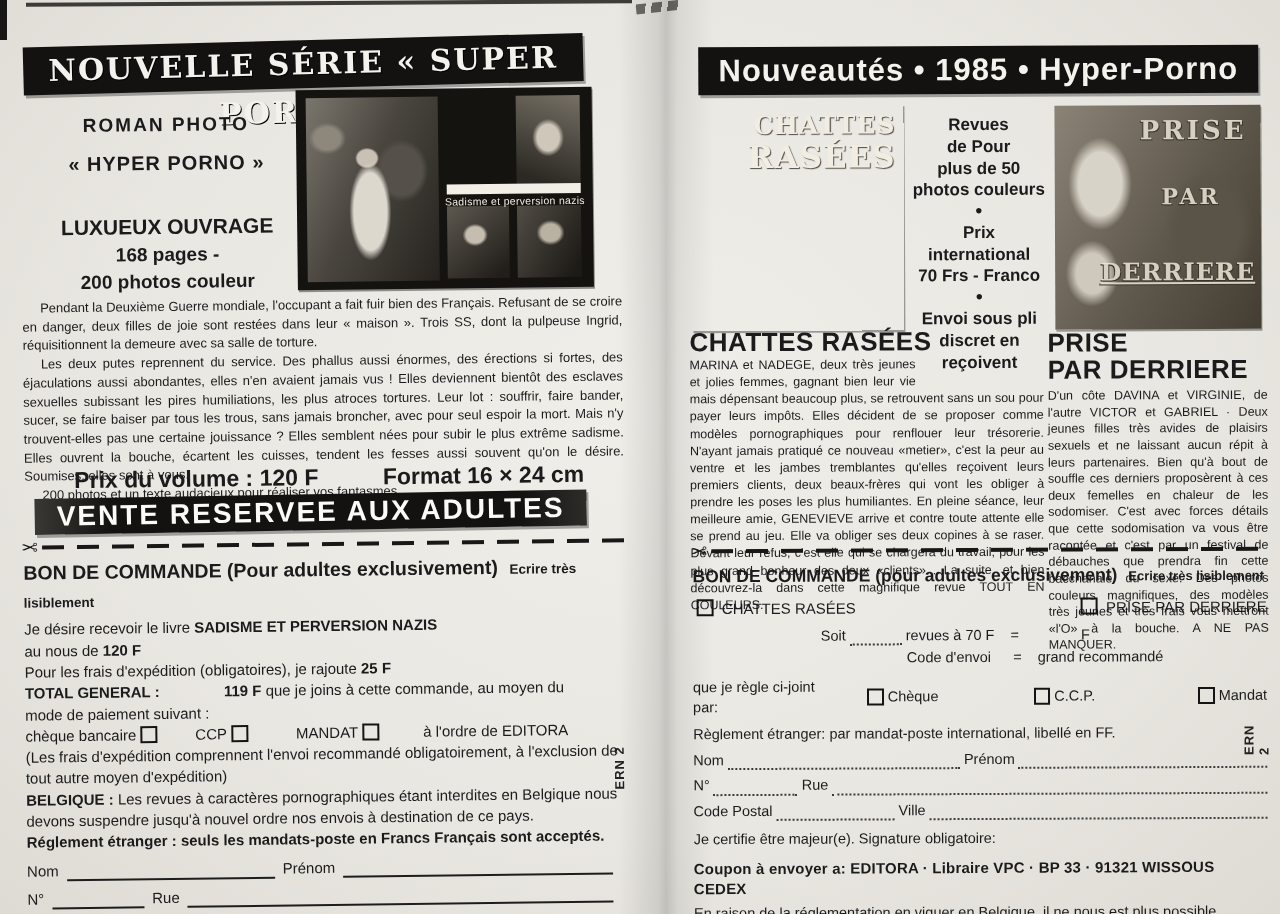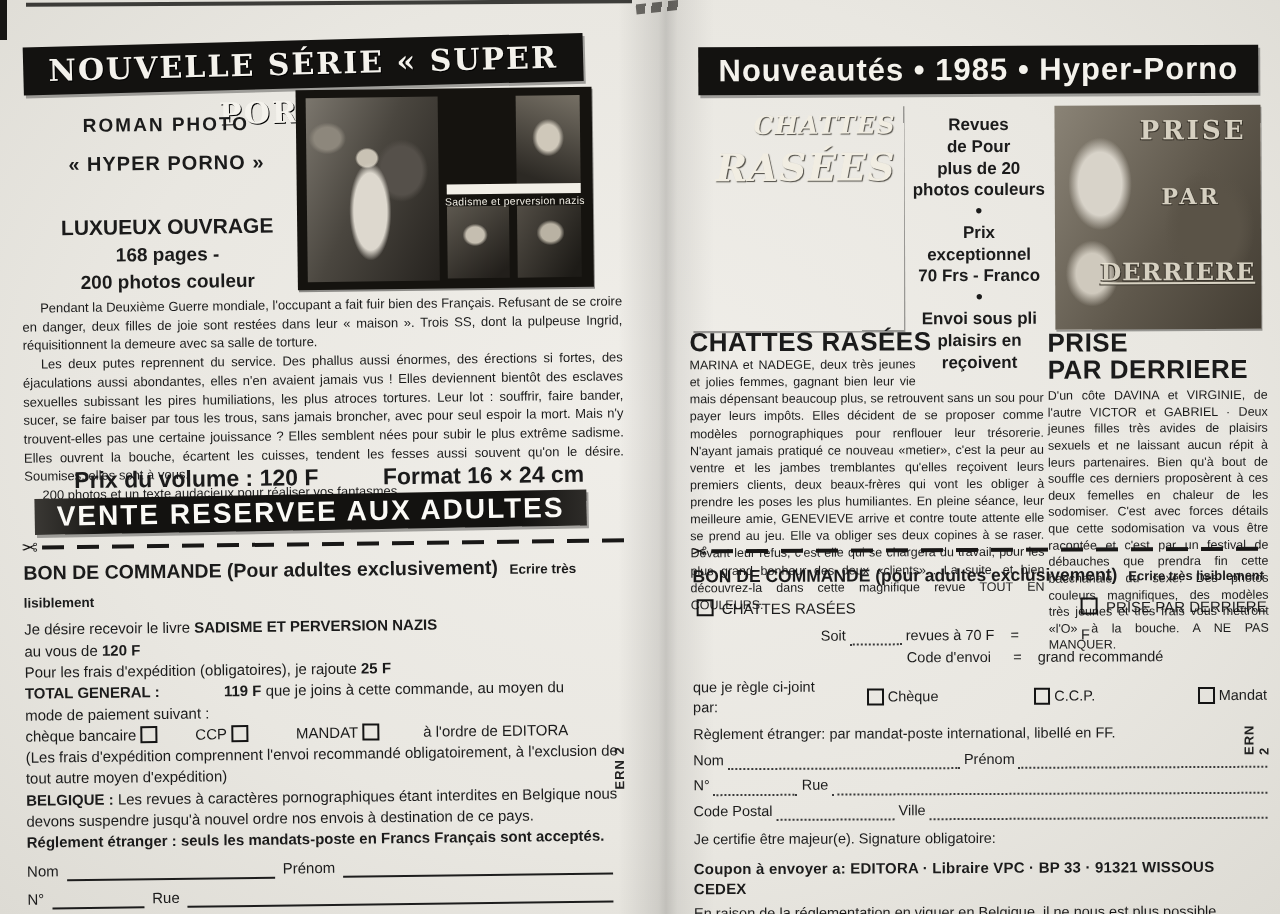--- a/index.html
+++ b/index.html
@@ -121,24 +121,24 @@
   
   .cover{position:absolute;box-shadow:1px 2px 0 rgba(0,0,0,.35);}
   .cover-cr{left:5px;top:78px;width:212px;height:226px;
     background:
       radial-gradient(ellipse 60px 50px at 26% 38%, #bdb6a8 0 45%, transparent 68%),
       radial-gradient(ellipse 70px 44px at 66% 62%, #8d8578 0 50%, transparent 72%),
       radial-gradient(ellipse 90px 60px at 55% 88%, #d6d0c4 0 45%, transparent 70%),
       linear-gradient(180deg,#b9b3a6 0%, #9a938627 30%, #6e6ờ 0%, #6e675c 70%, #4b463d 100%),
       linear-gradient(180deg,#c2bcb0 0%, #857e71 55%, #574f44 100%);}
   .cover-cr .t1,.cover-cr .t2{
-    position:absolute;right:8px;color:#f1ede2;font-family:"DejaVu Serif", serif;font-style:italic;font-weight:bold;
+    position:absolute;right:8px;color:#f1ede2;font-family:"DejaVu Serif", serif;font-weight:bold;
     text-shadow:1px 1px 1px rgba(40,38,30,.8);letter-spacing:1px;}
   .cover-cr .t1{top:6px;font-size:25px;}
-  .cover-cr .t2{top:40px;font-size:38px;}
+  .cover-cr .t2{top:34px;font-size:31px;}
   .cover-pd{left:368px;top:80px;width:206px;height:224px;
     background:
       radial-gradient(ellipse 48px 70px at 22% 35%, #d8d3c9 0 45%, transparent 66%),
       radial-gradient(ellipse 40px 50px at 18% 75%, #cfc9bd 0 40%, transparent 66%),
       radial-gradient(ellipse 60px 80px at 75% 55%, #5a5347 0 50%, transparent 75%),
       linear-gradient(120deg,#8a8376 0%, #5f584c 55%, #433d33 100%);}
   .cover-pd .pt{position:absolute;color:rgba(236,230,214,.88);font-family:"DejaVu Serif", serif;font-weight:bold;
     letter-spacing:3px;text-shadow:1px 1px 0 #3a352c, -1px 1px 0 #3a352c;}
   .cover-pd .p1{right:14px;top:10px;font-size:26px;}
   .cover-pd .p2{right:40px;top:78px;font-size:22px;}
@@ -226,21 +226,21 @@
     <div class="form-left">
       <div class="form-title">
         <span>BON DE COMMANDE (Pour adultes exclusivement)</span>
         <span class="note">Ecrire très lisiblement</span>
       </div>
       <div class="mt4">
         <span>Je désire recevoir le livre</span>
         <span class="b">SADISME ET PERVERSION NAZIS</span>
       </div>
       <div>
-        <span>au vous de</span>
+        <span>au nous de</span>
         <span class="b">120 F</span>
       </div>
       <div>
         <span>Pour les frais d'expédition (obligatoires), je rajoute</span>
         <span class="b">25 F</span>
       </div>
       <div>
         <span class="b">TOTAL GENERAL :</span>
         <span style="display:inline-block;width:56px;"></span>
         <span class="b">119 F</span>
@@ -295,29 +295,29 @@
     </div>
 
     <div class="cover cover-cr">
       <span class="t1">CHATTES</span>
       <span class="t2">RASÉES</span>
     </div>
 
     <div class="promo">
       <div>Revues</div>
       <div>de Pour</div>
-      <div>plus de 20</div>
+      <div>plus de 50</div>
       <div>photos couleurs</div>
       <div class="dot">•</div>
       <div>Prix</div>
-      <div>exceptionnel</div>
+      <div>international</div>
       <div>70 Frs - Franco</div>
       <div class="dot">•</div>
       <div>Envoi sous pli</div>
-      <div>plaisirs en</div>
+      <div>discret en</div>
       <div>reçoivent</div>
     </div>
 
     <div class="cover cover-pd">
       <span class="pt p1">PRISE</span>
       <span class="pt p2">PAR</span>
       <span class="pt p3">DERRIERE</span>
     </div>
 
     <div class="prod-title cr-title">CHATTES RASÉES</div>

